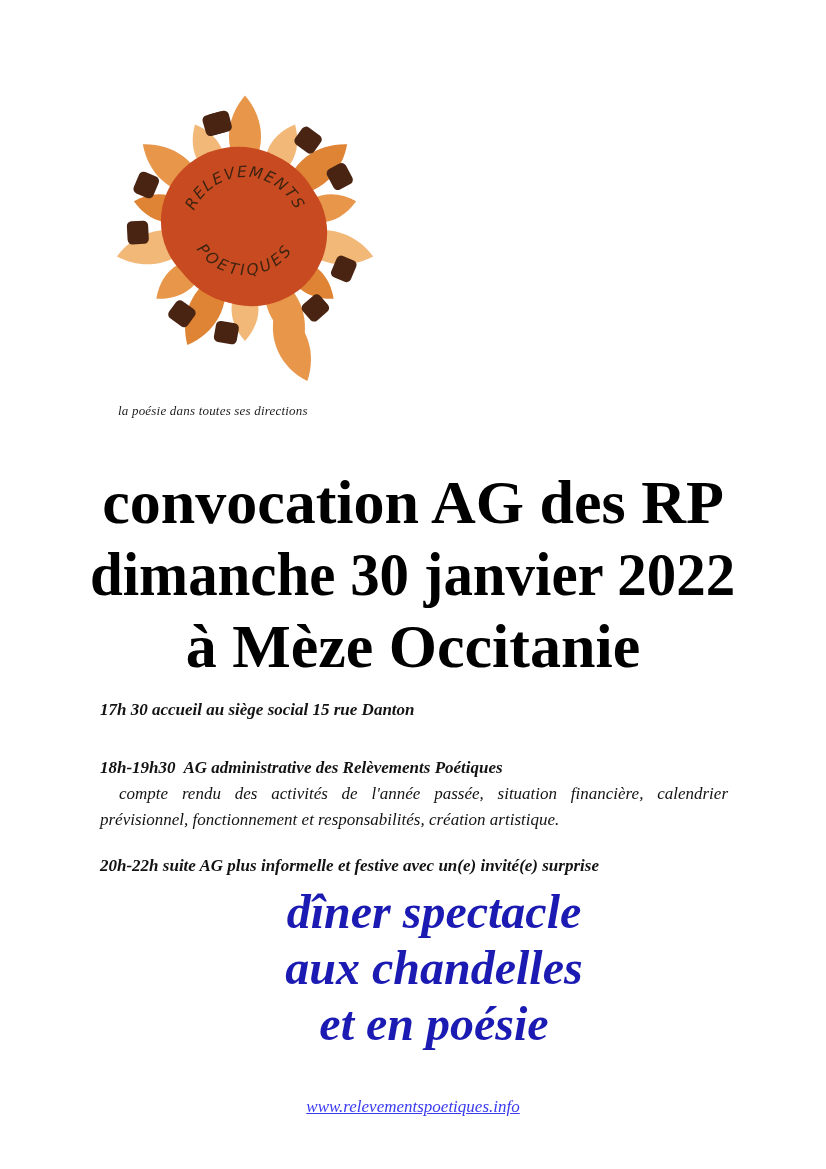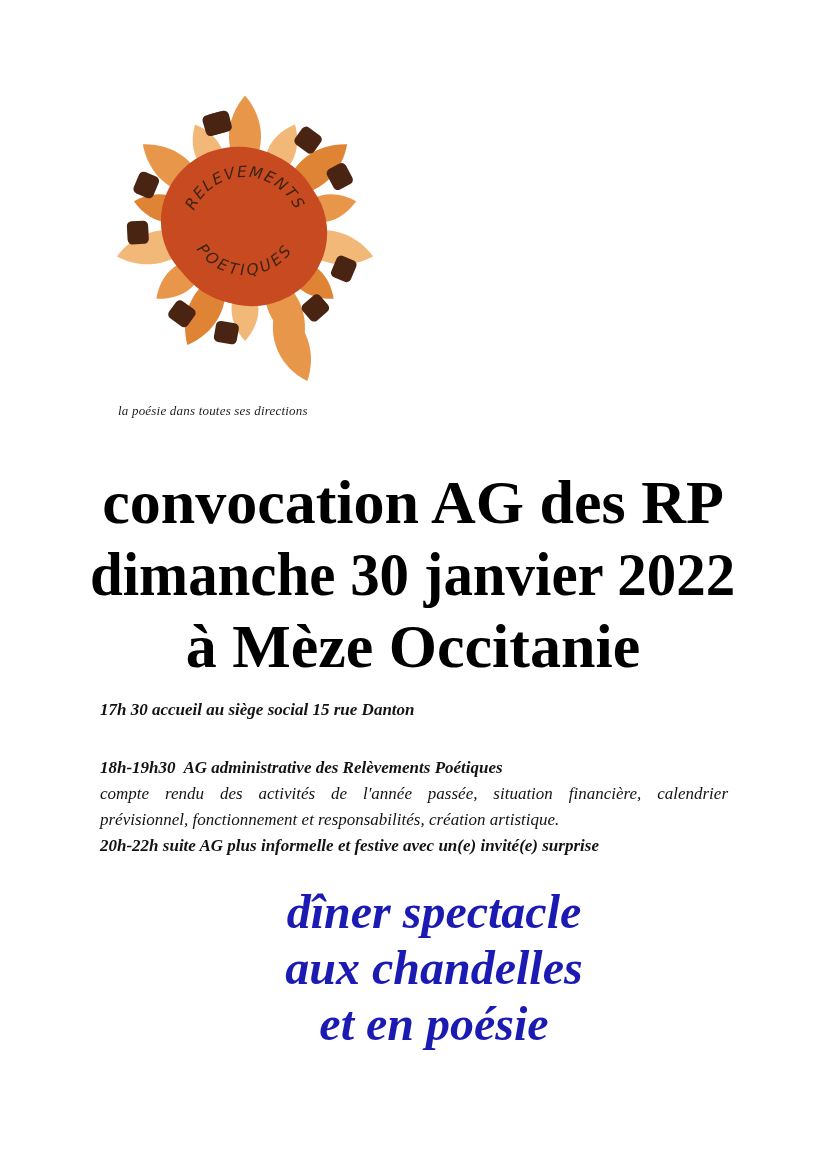--- a/index.html
+++ b/index.html
@@ -39,23 +39,23 @@
   .title .t-line{display:block;}
   .title .t-line > span{display:inline-block;}
   .title .condensed > span{transform:scaleX(0.95);transform-origin:50% 50%;}
   .schedule{
     position:absolute;left:100px;top:697px;width:628px;
     font-style:italic;font-size:17px;line-height:26px;
     color:var(--body-text);
   }
   .sched-bold{font-weight:bold;white-space:pre-wrap;}
   .sched-item2{margin-top:32px;}
-  .sched-item3{}
+  .sched-item3{margin-top:20px;}
   .detail-line{display:block;}
-  .detail-just{text-align:justify;text-align-last:justify;}
+  .detail-just{text-align:justify;text-align-last:justify;margin-left:19px;}
   .highlight{
     position:absolute;left:0;right:0;top:884px;
     text-align:center;
     font-weight:bold;font-style:italic;
     font-size:48px;line-height:56px;
     color:var(--highlight-blue);
     padding-left:42px;
   }
   .highlight .h-line{display:block;}
   .footer{
@@ -150,14 +150,17 @@
     </div>
     <div class="sched-bold sched-item3">20h-22h suite AG plus informelle et festive avec un(e) invité(e) surprise</div>
   </div>
 
   <div class="highlight">
     <span class="h-line">dîner spectacle</span>
     <span class="h-line">aux chandelles</span>
     <span class="h-line">et en poésie</span>
   </div>
 
+  <div class="footer">
+    <a>www.relevementspoetiques.info</a>
+  </div>
 
 </div>
 
 </body></html>

